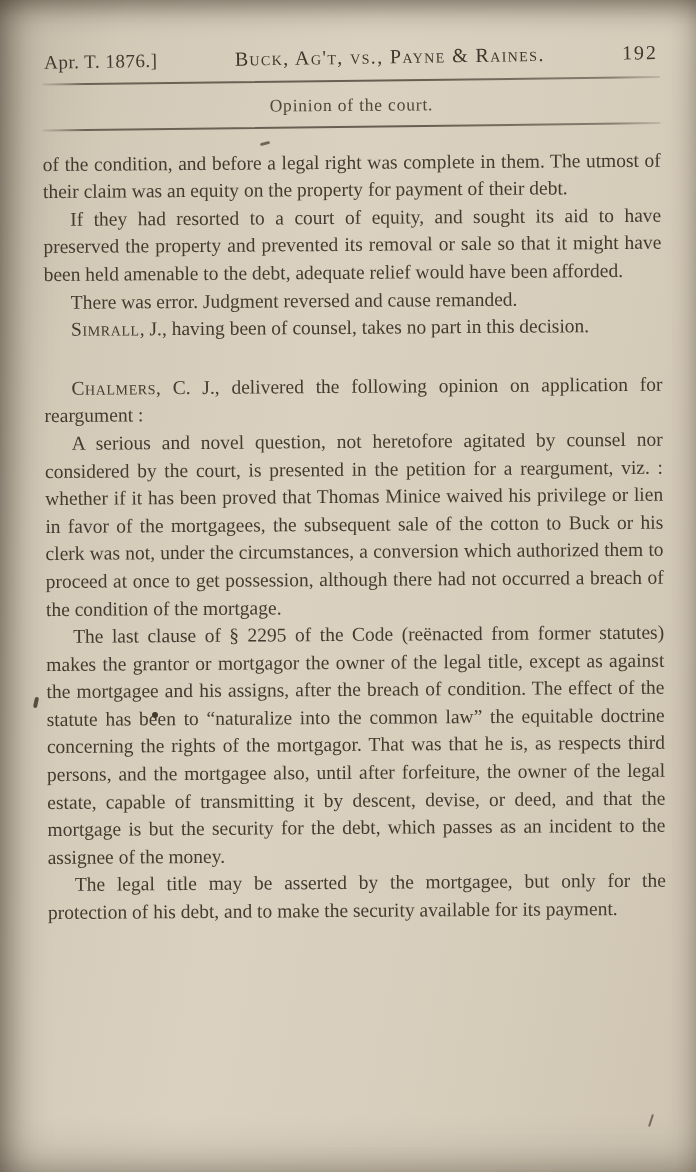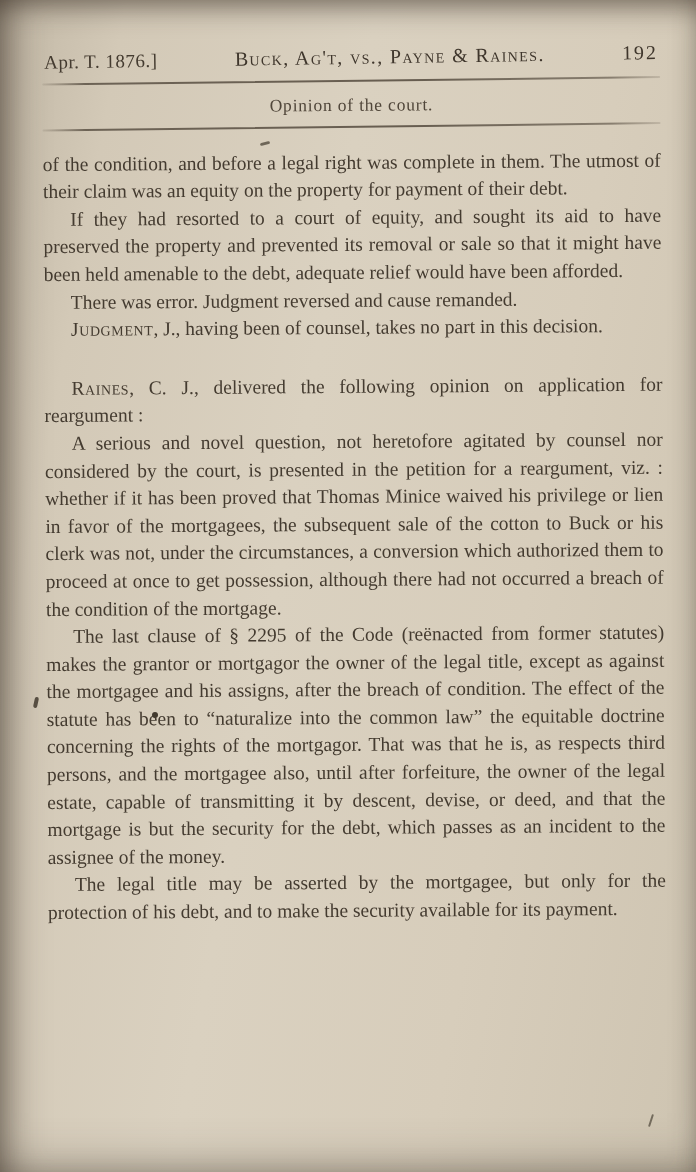--- a/index.html
+++ b/index.html
@@ -76,22 +76,22 @@
     <div class="rule rule-top"></div>
 
     <div class="section-title">Opinion of the court.</div>
 
     <div class="rule rule2"></div>
 
     <div class="body-text">
         <p class="para"><span>of the condition, and before a legal right was complete in them.  The utmost of their claim was an equity on the property for payment of their debt.</span></p>
         <p class="para indent"><span>If they had resorted to a court of equity, and sought its aid to have preserved the property and prevented its removal or sale so that it might have been held amenable to the debt, adequate relief would have been afforded.</span></p>
         <p class="para indent"><span>There was error.  Judgment reversed and cause remanded.</span></p>
-        <p class="para indent"><span class="smallcaps">Judgment</span><span>, J., having been of counsel, takes no part in this decision.</span></p>
-        <p class="para indent spaced"><span class="smallcaps">Raines</span><span>, C. J., delivered the following opinion on application for reargument :</span></p>
+        <p class="para indent"><span class="smallcaps">Simrall</span><span>, J., having been of counsel, takes no part in this decision.</span></p>
+        <p class="para indent spaced"><span class="smallcaps">Chalmers</span><span>, C. J., delivered the following opinion on application for reargument :</span></p>
         <p class="para indent"><span>A serious and novel question, not heretofore agitated by counsel nor considered by the court, is presented in the petition for a reargument, viz. : whether if it has been proved that Thomas Minice waived his privilege or lien in favor of the mortgagees, the subsequent sale of the cotton to Buck or his clerk was not, under the circumstances, a conversion which authorized them to proceed at once to get possession, although there had not occurred a breach of the condition of the mortgage.</span></p>
         <p class="para indent"><span>The last clause of § 2295 of the Code (reënacted from former statutes) makes the grantor or mortgagor the owner of the legal title, except as against the mortgagee and his assigns, after the breach of condition.  The effect of the statute has been to “naturalize into the common law” the equitable doctrine concerning the rights of the mortgagor.  That was that he is, as respects third persons, and the mortgagee also, until after forfeiture, the owner of the legal estate, capable of transmitting it by descent, devise, or deed, and that the mortgage is but the security for the debt, which passes as an incident to the assignee of the money.</span></p>
         <p class="para indent"><span>The legal title may be asserted by the mortgagee, but only for the protection of his debt, and to make the security available for its payment.</span></p>
       </div>
 
   </div>
 
   <span class="ink-mark ink-tilde"></span>
   <span class="ink-mark ink-tick"></span>
   <span class="ink-mark ink-dot"></span>

